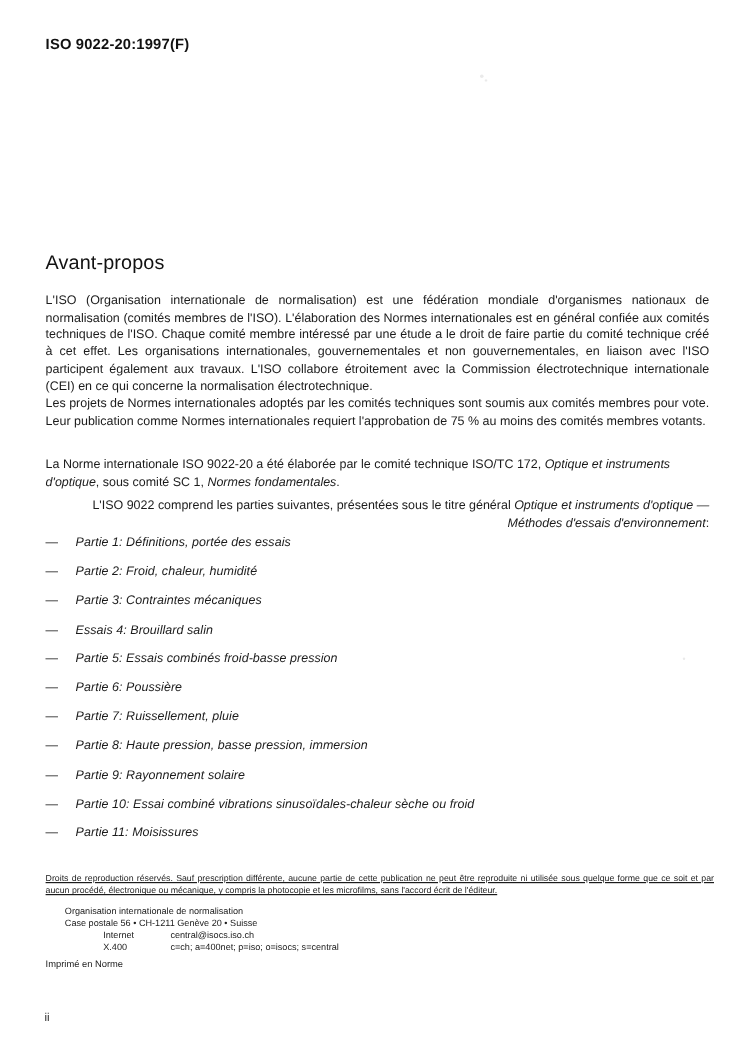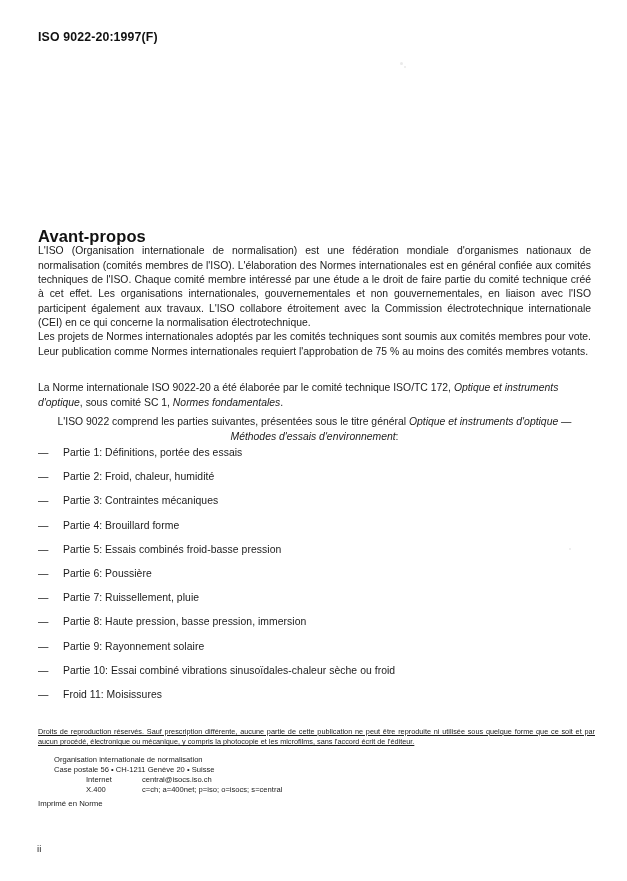--- a/index.html
+++ b/index.html
@@ -42,42 +42,42 @@
     border-radius: 50%;
     opacity: 0.55;
   }
   .speck.s1 { left: 400px; top: 62px;  width: 3px; height: 3px; }
   .speck.s2 { left: 404px; top: 66px;  width: 2px; height: 2px; }
   .speck.s3 { left: 569px; top: 548px; width: 2px; height: 2px; }
 
   
   .section-title {
     position: absolute;
-    top: 216px;
+    top: 199px;
     left: 38px;
     font-size: 16.5px;
-    font-weight: bold;
+    font-weight: normal;
     letter-spacing: 0.1px;
     color: #111111;
   }
 
   
   .body-block {
     position: absolute;
     left: 38px;
     width: 553px;
     font-size: 10.4px;
     line-height: 14.3px;
     text-align: justify;
     color: #1b1b1b;
   }
   .body-block.p1 { top: 234px; }
   .body-block.p2 { top: 320px; }
   .body-block.p3 { top: 371px; text-align: left; }
-  .body-block.p4 { top: 405px; text-align: center; }
+  .body-block.p4 { top: 405px; text-align: right; }
 
   .body-block i { font-style: italic; }
 
   
   .parts-list {
     position: absolute;
     top: 447px;
     left: 38px;
     width: 553px;
   }
@@ -88,20 +88,21 @@
     font-size: 10.4px;
   }
   .part-dash {
     width: 25px;
     flex: 0 0 25px;
     color: #1b1b1b;
     font-size: 10.4px;
     line-height: 1;
   }
   .part-label {
+    font-style: italic;
     color: #1b1b1b;
     letter-spacing: 0.05px;
   }
 
   
   .footer {
     position: absolute;
     left: 38px;
     top: 727px;
     width: 557px;
@@ -176,21 +177,21 @@
     <div class="part-item">
       <span class="part-dash">—</span>
       <span class="part-label">Partie 2: Froid, chaleur, humidité</span>
     </div>
     <div class="part-item">
       <span class="part-dash">—</span>
       <span class="part-label">Partie 3: Contraintes mécaniques</span>
     </div>
     <div class="part-item">
       <span class="part-dash">—</span>
-      <span class="part-label">Partie 4: Brouillard forme</span>
+      <span class="part-label">Essais 4: Brouillard salin</span>
     </div>
     <div class="part-item">
       <span class="part-dash">—</span>
       <span class="part-label">Partie 5: Essais combinés froid-basse pression</span>
     </div>
     <div class="part-item">
       <span class="part-dash">—</span>
       <span class="part-label">Partie 6: Poussière</span>
     </div>
     <div class="part-item">
@@ -204,21 +205,21 @@
     <div class="part-item">
       <span class="part-dash">—</span>
       <span class="part-label">Partie 9: Rayonnement solaire</span>
     </div>
     <div class="part-item">
       <span class="part-dash">—</span>
       <span class="part-label">Partie 10: Essai combiné vibrations sinusoïdales-chaleur sèche ou froid</span>
     </div>
     <div class="part-item">
       <span class="part-dash">—</span>
-      <span class="part-label">Froid 11: Moisissures</span>
+      <span class="part-label">Partie 11: Moisissures</span>
     </div>
   </div>
 
   <div class="footer">
     <div class="rights-text">Droits de reproduction réservés. Sauf prescription différente, aucune partie de cette publication ne peut être reproduite ni utilisée sous quelque forme que ce soit et par aucun procédé, électronique ou mécanique, y compris la photocopie et les microfilms, sans l'accord écrit de l'éditeur.</div>
     <div class="address-block">
       <div>Organisation internationale de normalisation</div>
       <div>Case postale 56 • CH-1211 Genève 20 • Suisse</div>
       <div class="address-row">
         <span class="address-key">Internet</span>

